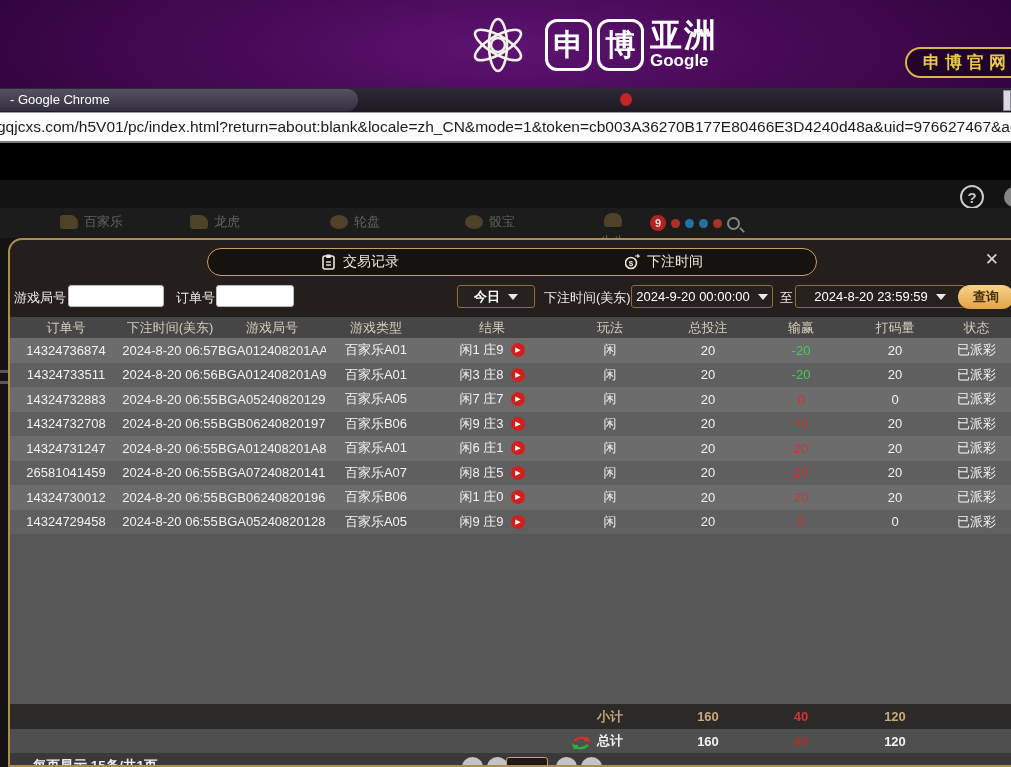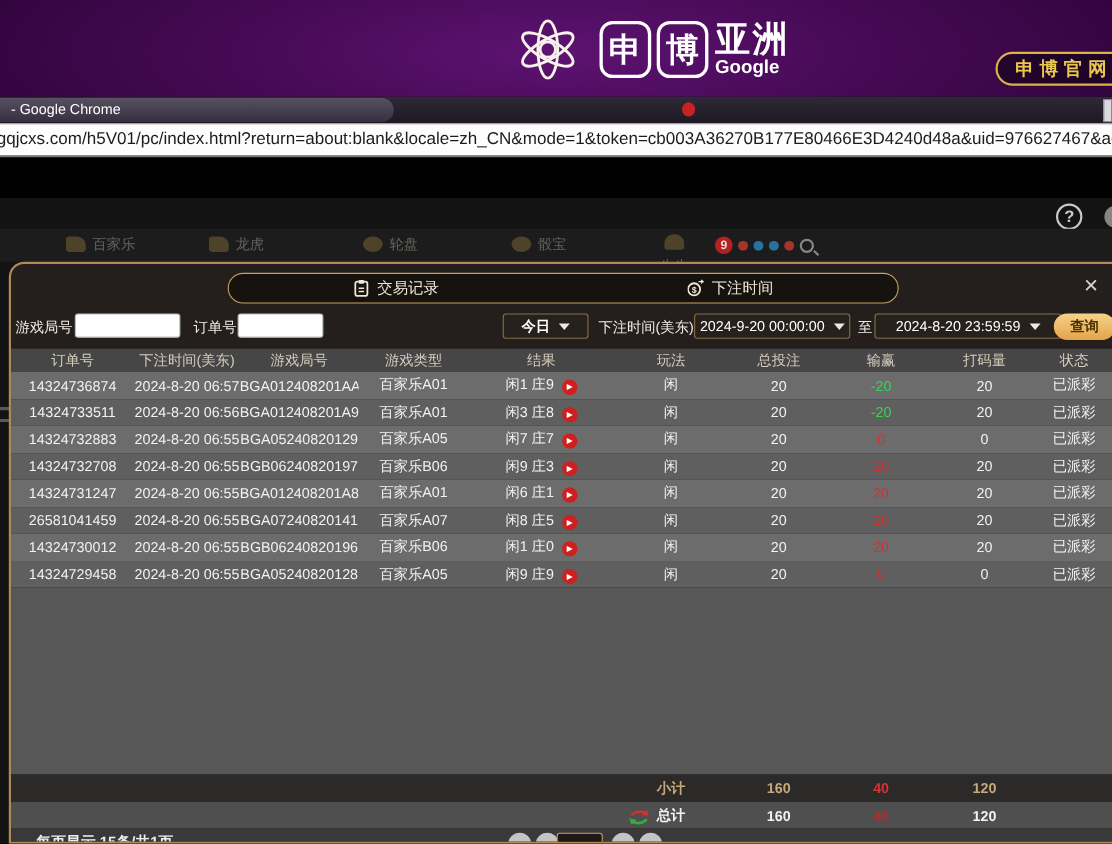--- a/index.html
+++ b/index.html
@@ -94,21 +94,21 @@
 
   .grid { display:grid; grid-template-columns:112px 96px 108px 100px 132px 104px 92px 94px 94px 1fr; align-items:center; }
   .cell { text-align:center; white-space:nowrap; overflow:hidden; }
 
   .thead { position:absolute; left:0; top:77px; width:1001px; height:21px; background:#464646;
     color:#d5cdbd; font-size:13px; }
   .tbody { position:absolute; left:0; top:98px; width:1001px; }
   .trow { height:24.5px; color:#f2f2f2; font-size:13px; }
   .trow:nth-child(odd) { background:#6c6c6c; }
   .trow:nth-child(even) { background:#5f5f5f; }
-  .result-cell { display:flex; align-items:flex-end; justify-content:center; gap:7px; }
+  .result-cell { display:flex; align-items:center; justify-content:center; gap:7px; }
   .play-btn { width:14px; height:14px; border-radius:50%; background:#cf2020; color:#fff; font-size:7px;
     display:flex; align-items:center; justify-content:center; cursor:pointer; padding-left:1px; }
   .wl[data-tone="green"] { color:#3ed158; }
   .wl[data-tone="red"]   { color:#d23333; }
 
   .empty-area { position:absolute; left:0; top:294px; width:1001px; height:170px; background:#575757; }
 
   .subtotal-row { position:absolute; left:0; top:464px; width:1001px; height:25px; background:#2b2a29;
     color:#c8a87a; font-size:13px; font-weight:bold; }
   .total-row { position:absolute; left:0; top:489px; width:1001px; height:24px; background:#4f4f4f;

